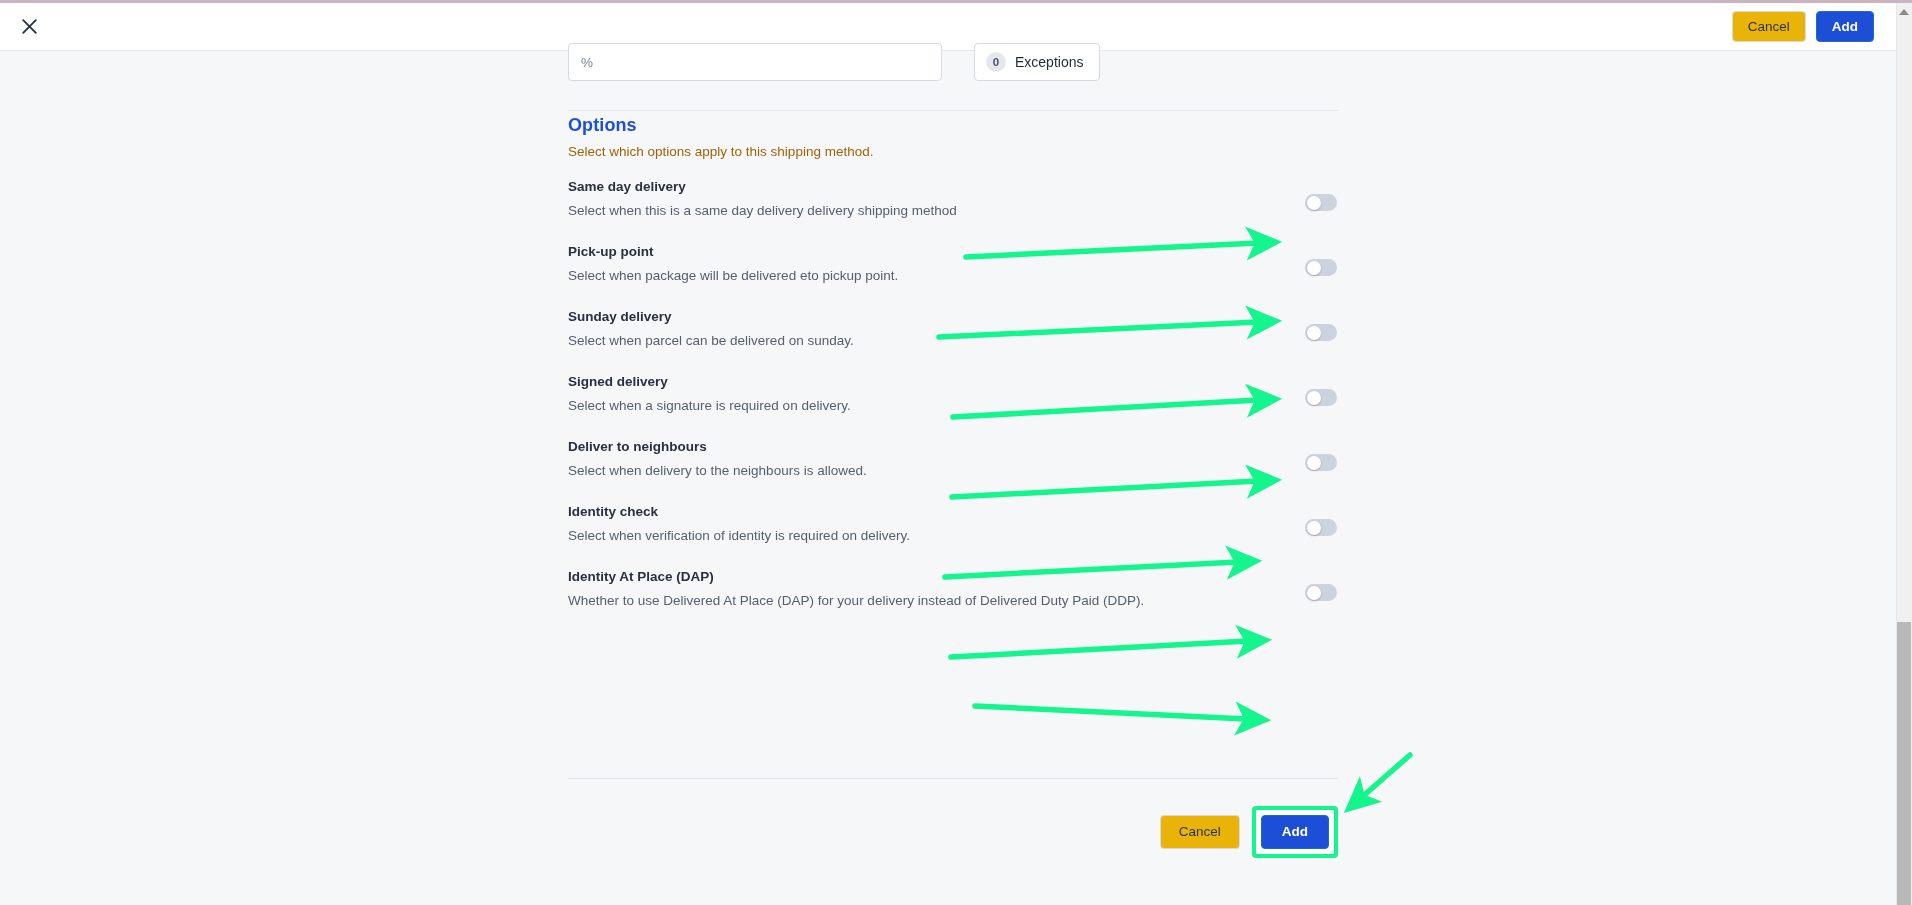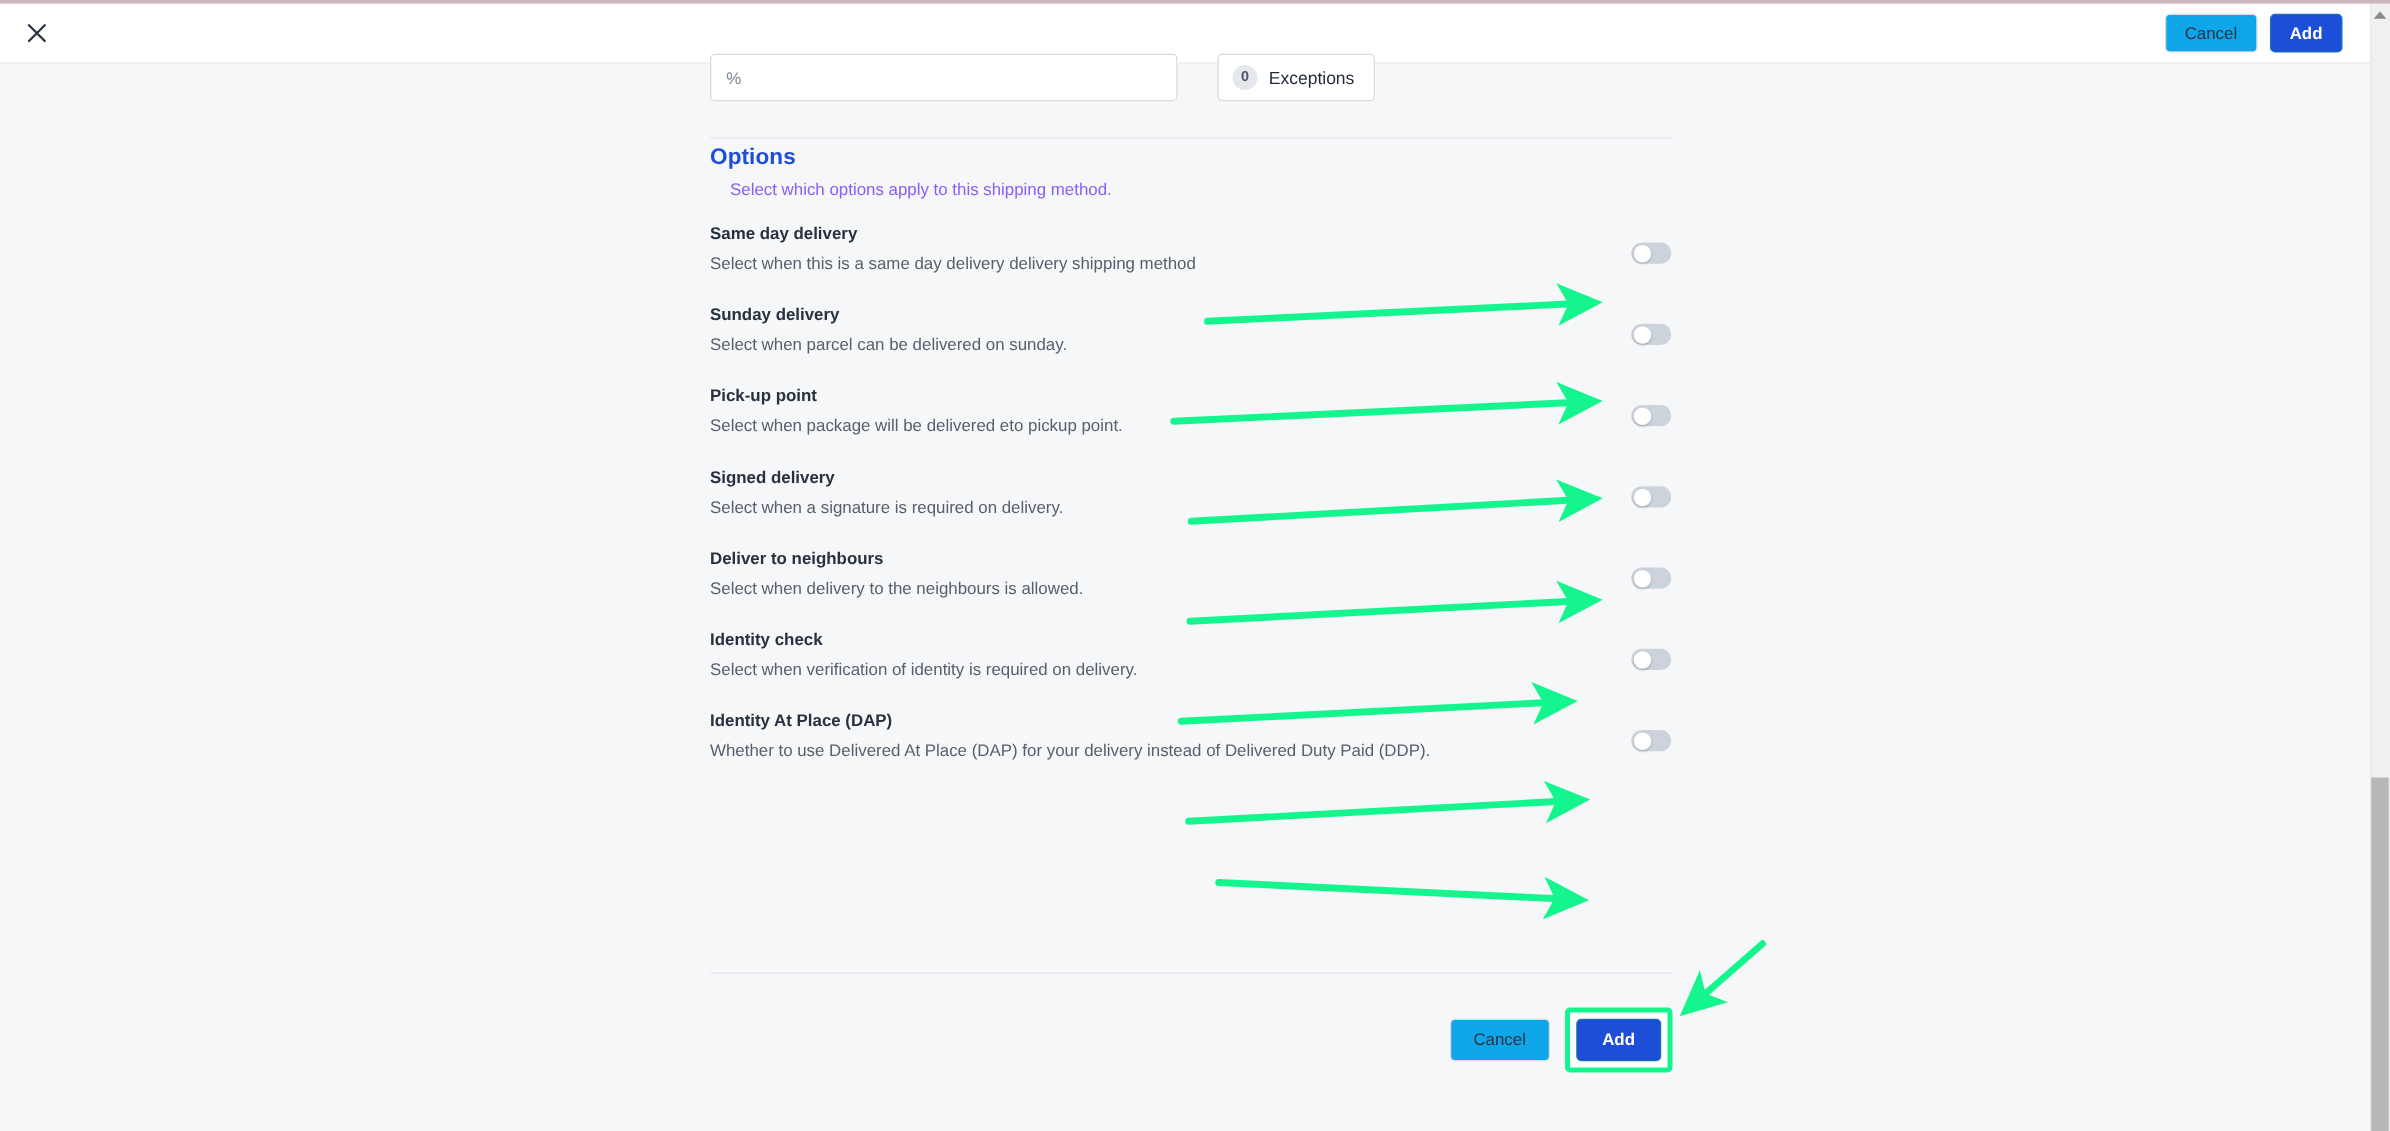--- a/index.html
+++ b/index.html
@@ -57,21 +57,21 @@
     font-family: "Liberation Sans", sans-serif;
     font-size: 13.5px;
     font-weight: 700;
     border-radius: 4px;
     padding: 7px 15px;
     cursor: pointer;
     line-height: 1.15;
     white-space: nowrap;
   }
   .btn-secondary {
-    background: #0ea5e9;
+    background: #eab308;
     color: #2b3445;
     border: 1px solid #d6dae1;
     font-weight: 400;
   }
   .btn-primary {
     background: #1d4ed8;
     color: #ffffff;
     border: 1px solid #1b6fb3;
   }
 
@@ -155,23 +155,23 @@
     position: absolute;
     top: 64px; left: 0;
     font-size: 18px;
     font-weight: 700;
     color: #1d4ed8;
     letter-spacing: 0.1px;
     text-align: center;
   }
   .section-sub {
     position: absolute;
-    top: 93px; left: 16px;
-    font-size: 13.5px;
-    color: #8b5cf6;
+    top: 93px; left: 0;
+    font-size: 13.5px;
+    color: #a16207;
   }
 
   
   .options-list {
     position: absolute;
     top: 125px;
     left: 0;
     width: 770px;
   }
   .option-row {
@@ -311,30 +311,30 @@
 
         <div class="option-row">
           <div class="option-title">Same day delivery</div>
           <div class="option-desc">Select when this is a same day delivery delivery shipping method</div>
           <div class="toggle">
               <div class="knob"></div>
             </div>
         </div>
 
         <div class="option-row">
+          <div class="option-title">Pick-up point</div>
+          <div class="option-desc">Select when package will be delivered eto pickup point.</div>
+          <div class="toggle">
+              <div class="knob"></div>
+            </div>
+        </div>
+
+        <div class="option-row">
           <div class="option-title">Sunday delivery</div>
           <div class="option-desc">Select when parcel can be delivered on sunday.</div>
-          <div class="toggle">
-              <div class="knob"></div>
-            </div>
-        </div>
-
-        <div class="option-row">
-          <div class="option-title">Pick-up point</div>
-          <div class="option-desc">Select when package will be delivered eto pickup point.</div>
           <div class="toggle">
               <div class="knob"></div>
             </div>
         </div>
 
         <div class="option-row">
           <div class="option-title">Signed delivery</div>
           <div class="option-desc">Select when a signature is required on delivery.</div>
           <div class="toggle">
               <div class="knob"></div>

